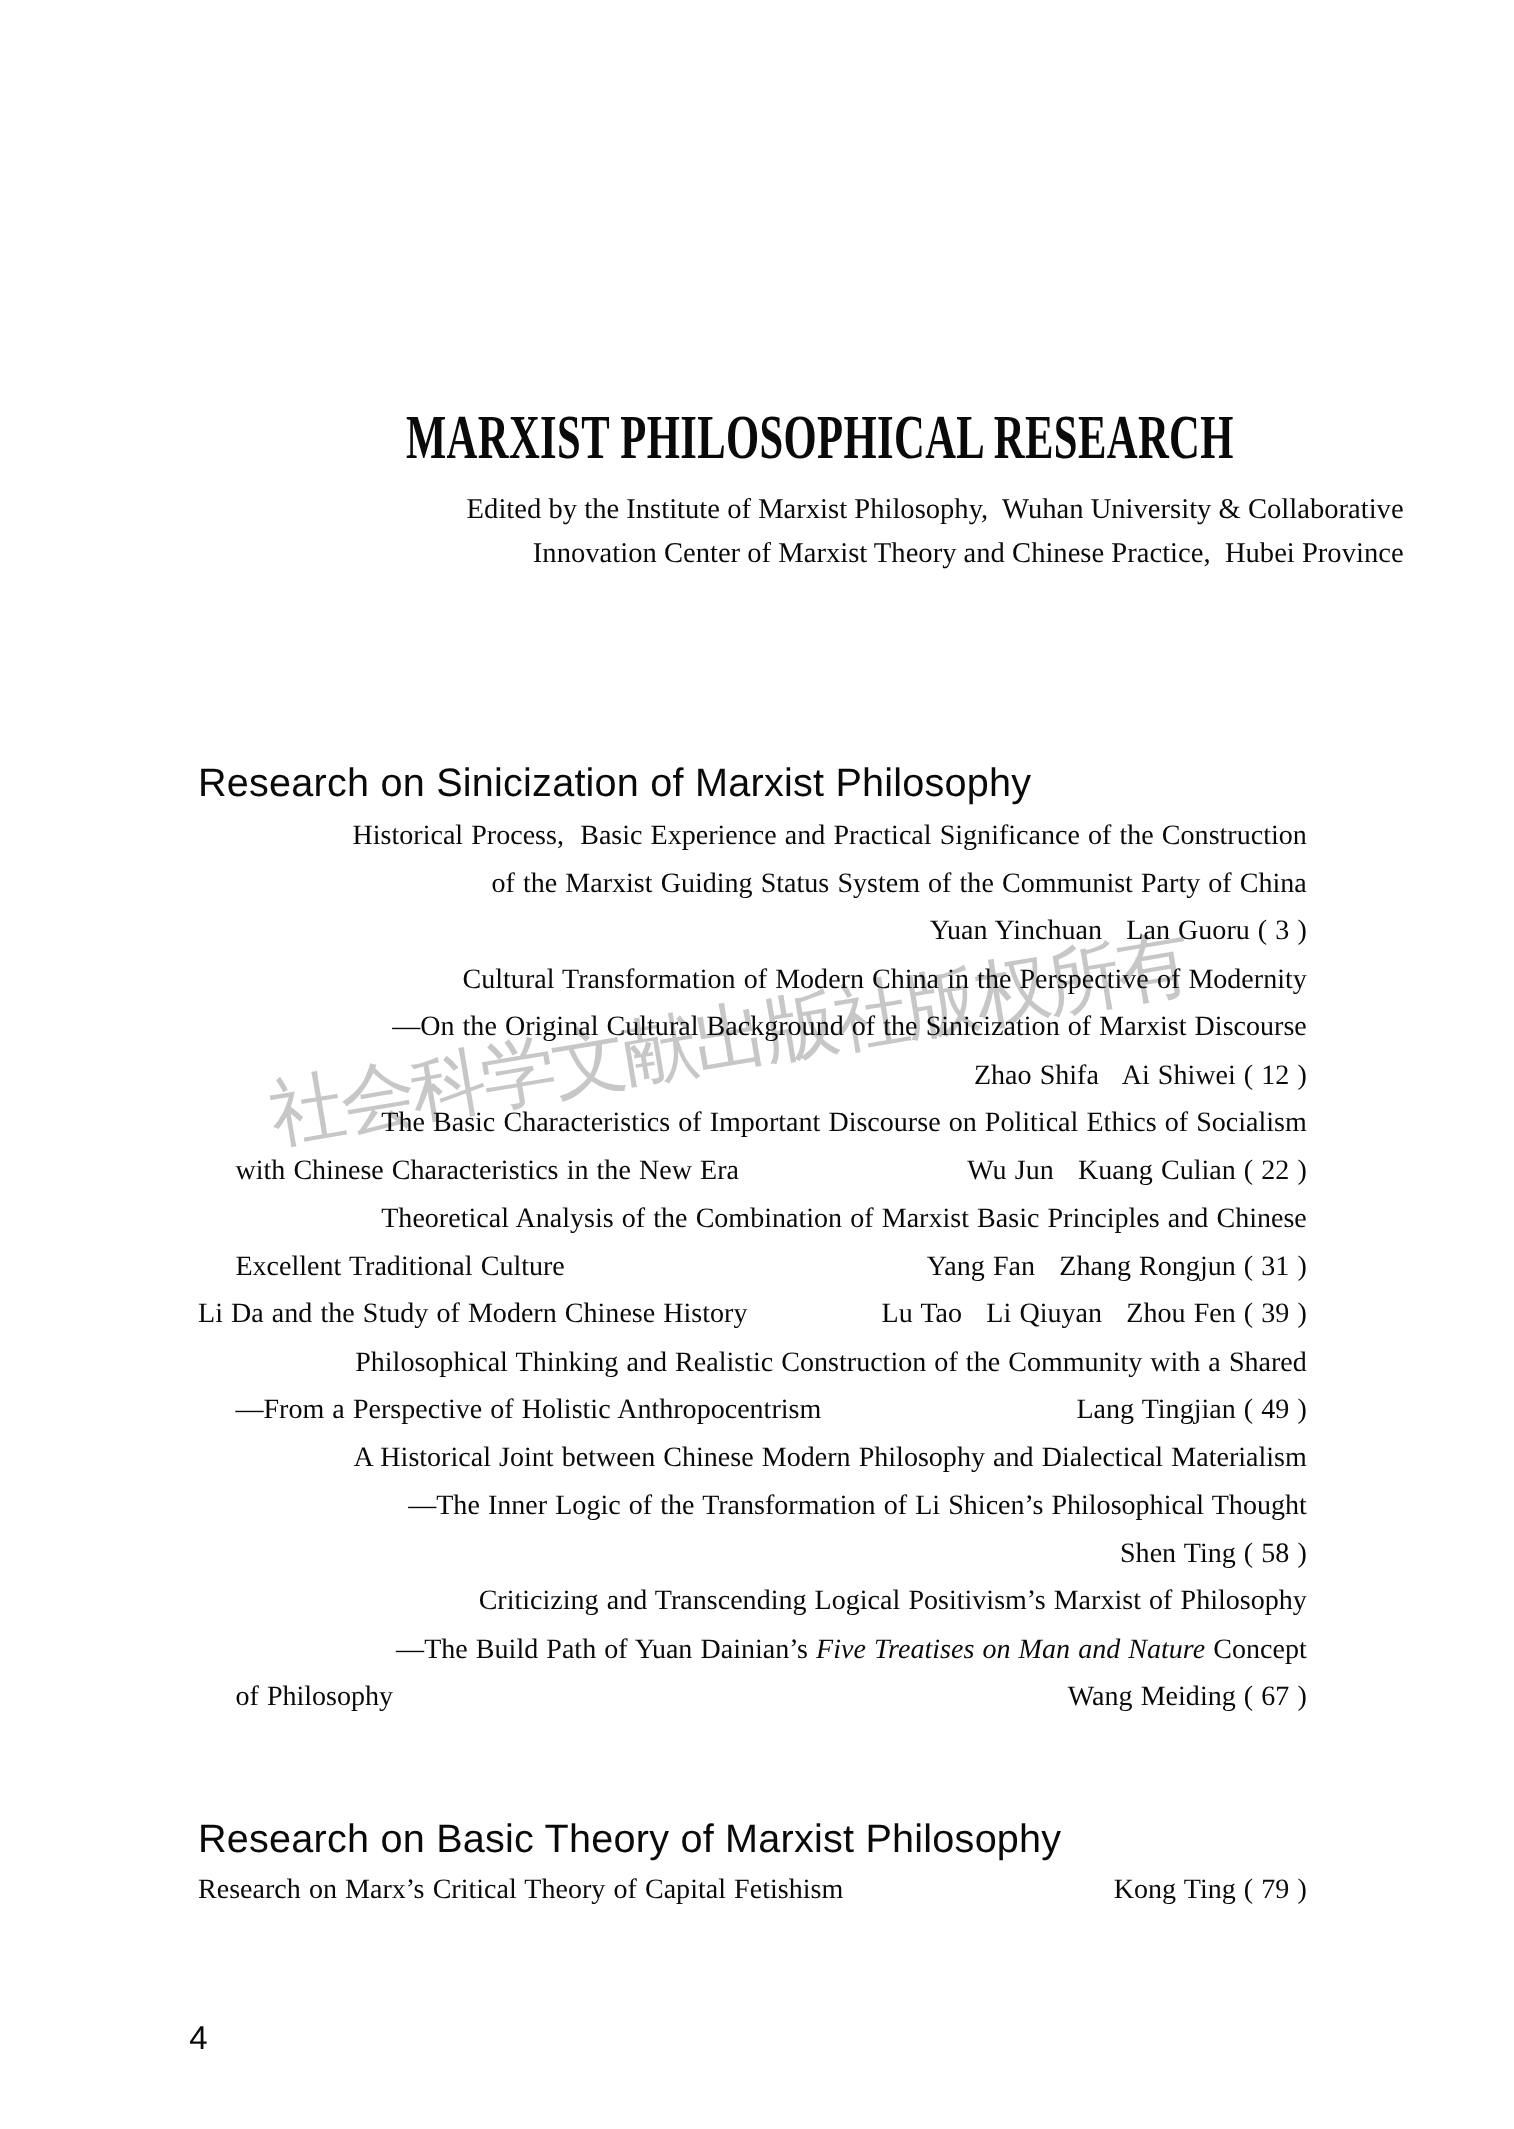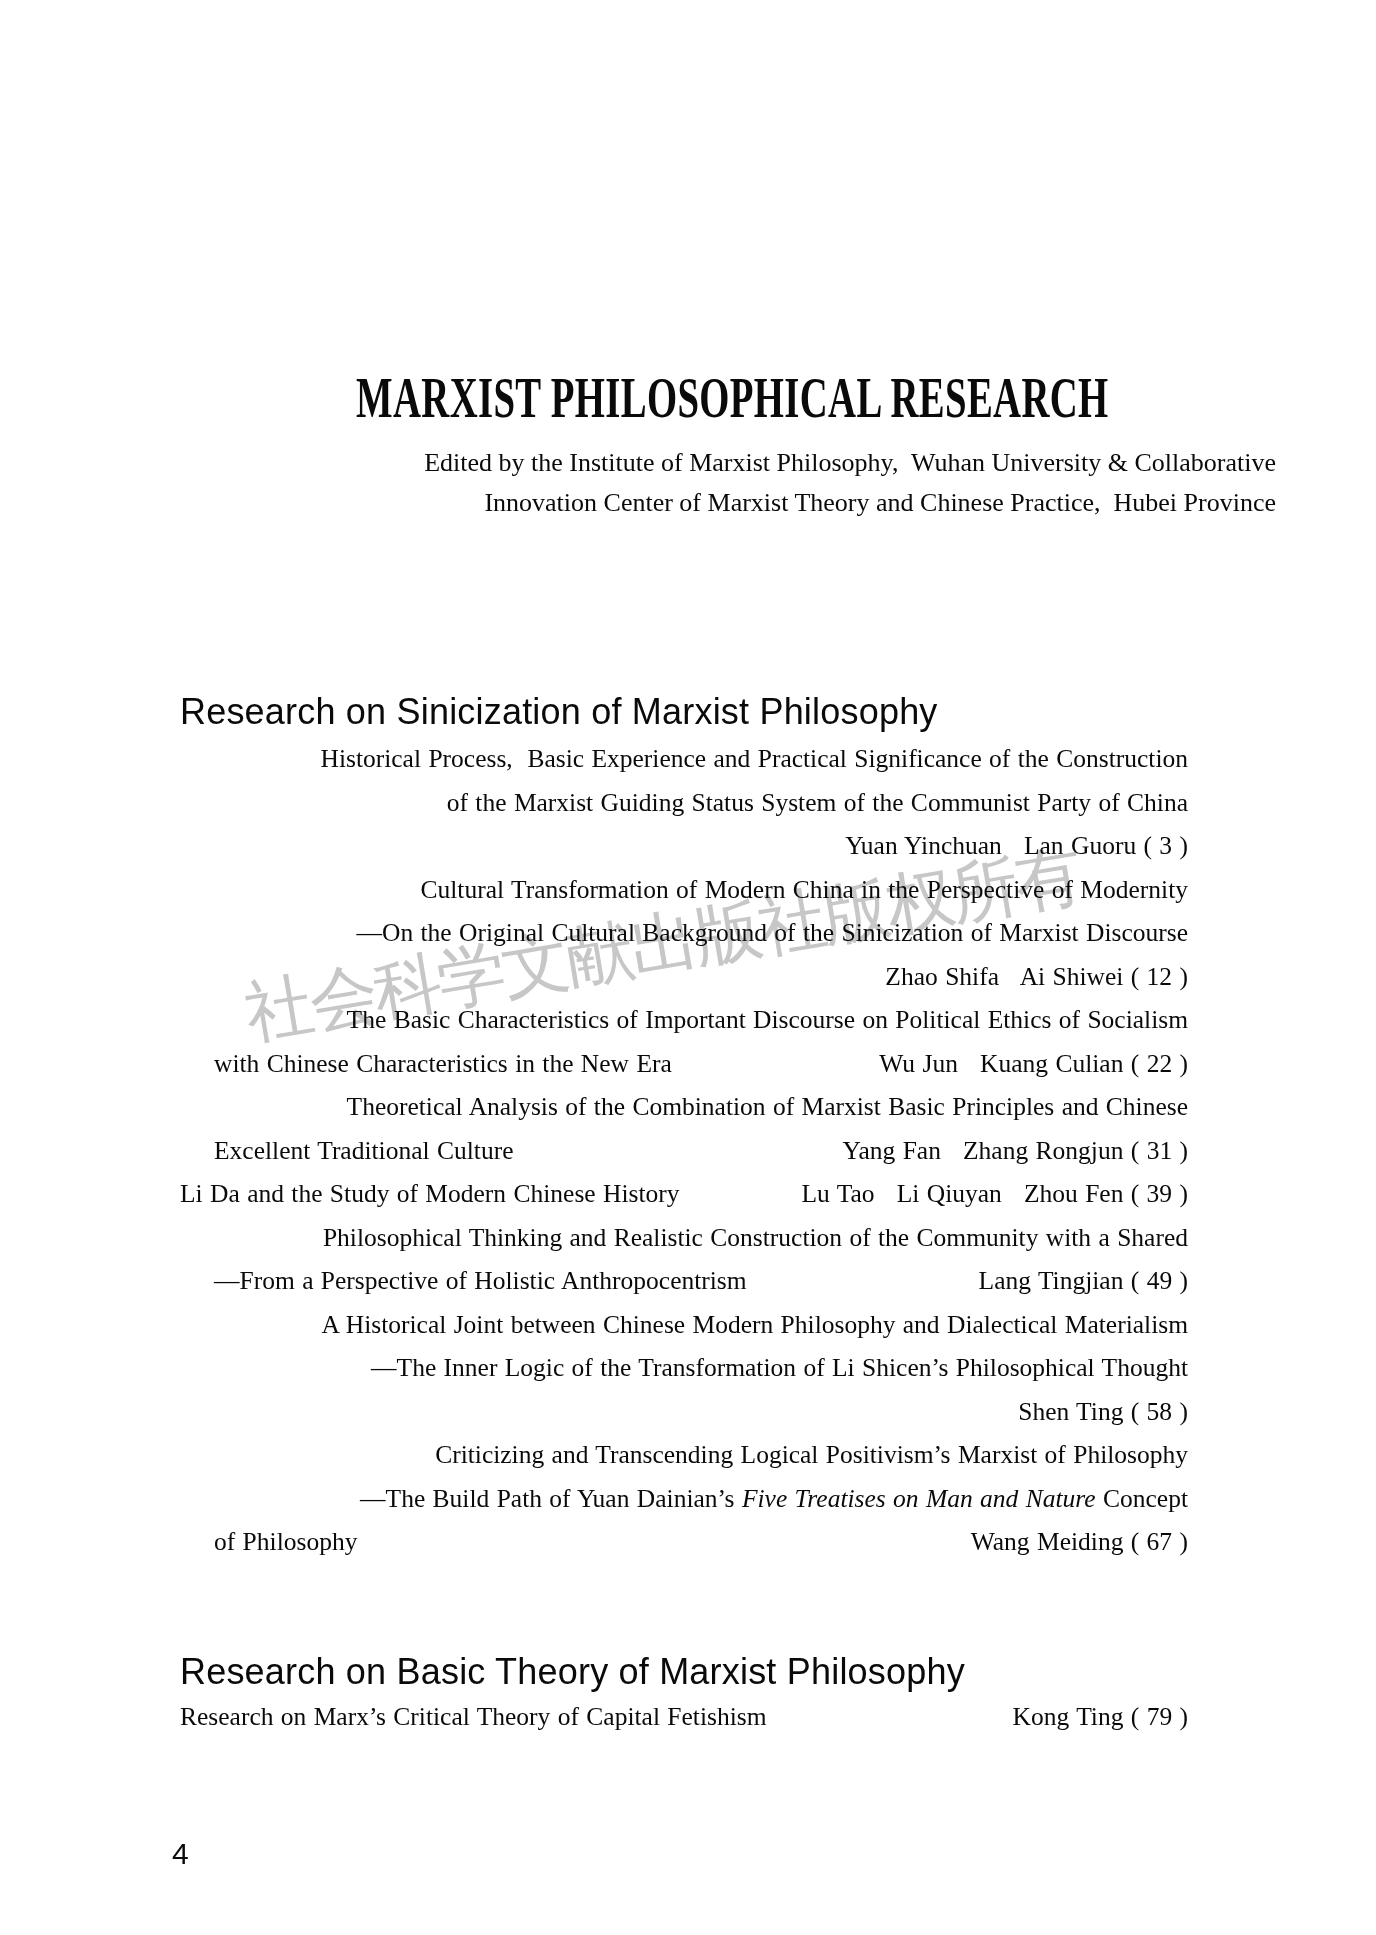--- a/index.html
+++ b/index.html
@@ -10,21 +10,21 @@
   .page{position:absolute;inset:0;}
   
   .watermark{
     position:absolute;left:246px;top:978px;height:72px;line-height:72px;
     font-size:68px;letter-spacing:-3px;color:#c7c7c7;white-space:nowrap;
     transform:rotate(-9.5deg);transform-origin:0 50%;
     font-family:"Liberation Serif", serif;z-index:0;user-select:none;
   }
   .content{position:relative;z-index:1;}
   
-  .title-row{position:absolute;left:179px;width:1016px;top:368px;height:60px;line-height:60px;text-align:center;}
+  .title-row{position:absolute;left:192px;width:1016px;top:368px;height:60px;line-height:60px;text-align:center;}
   .title-inner{
     display:inline-block;font-weight:700;font-size:57px;letter-spacing:.5px;
     transform:scaleX(0.68);transform-origin:50% 50%;white-space:nowrap;
   }
   .subtitle{position:absolute;left:100px;width:1176px;height:33px;line-height:33px;
     text-align:right;font-size:26px;white-space:nowrap;}
   .subtitle.s1{top:446px;}
   .subtitle.s2{top:486px;}
   
   .sec-heading{

